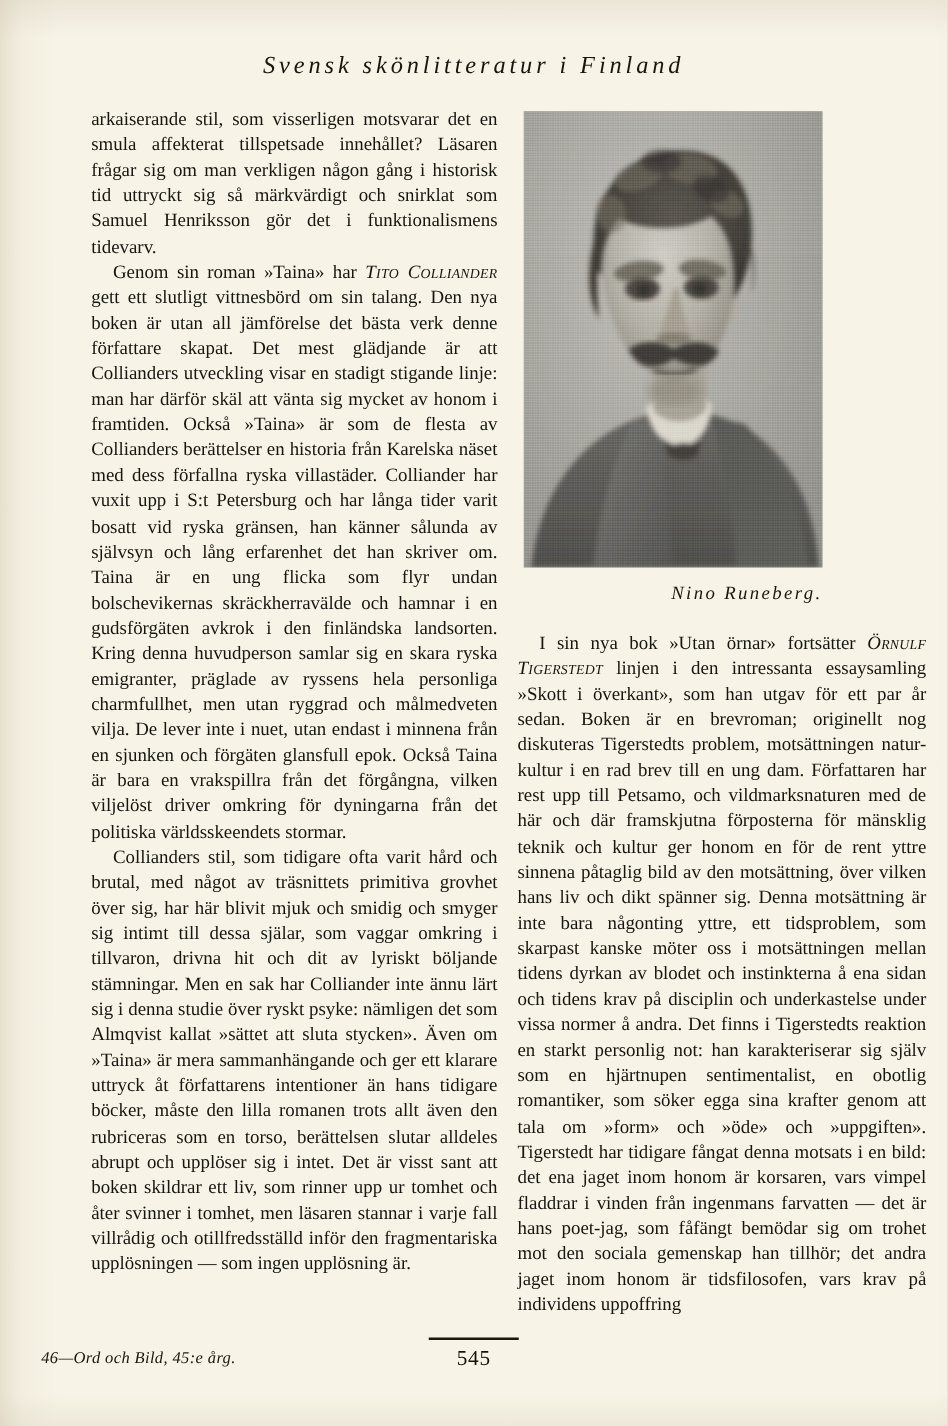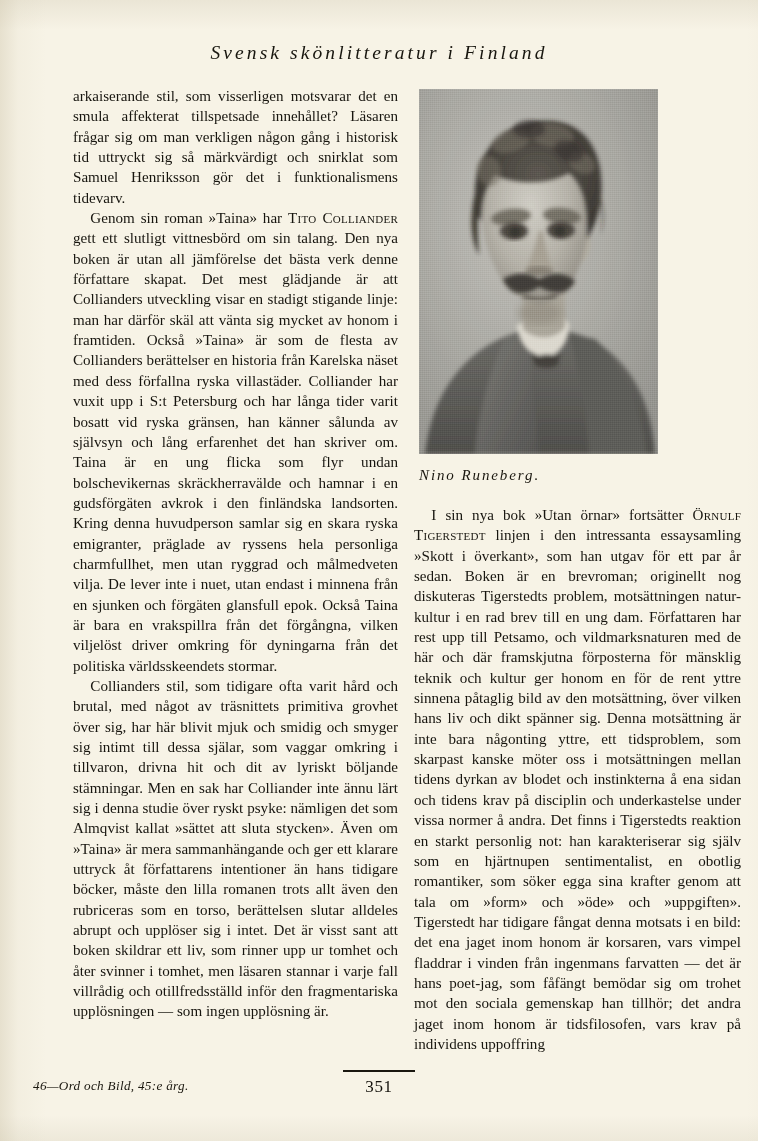--- a/index.html
+++ b/index.html
@@ -58,20 +58,21 @@
   .col-left  { left: 33px; margin-left: 40px; }
   .col-right { left: 414px; top: 505px; width: 327px; }
 
   .col p { margin: 0; }
   .col p + p { text-indent: 1.15em; }
   .col p.cont { text-indent: 0; }
 
   .sc {
     font-variant: small-caps;
     letter-spacing: 0.25px;
+    font-style: italic;
   }
 
   
   .figure {
     position: absolute;
     left: 419px;
     top: 89px;
   }
   .photo {
     position: relative;
@@ -87,21 +88,21 @@
     pointer-events: none;
     background-image:
       repeating-linear-gradient(0deg, rgba(255,255,255,0.055) 0 1px, rgba(0,0,0,0.055) 1px 2px),
       repeating-linear-gradient(90deg, rgba(255,255,255,0.045) 0 1px, rgba(0,0,0,0.045) 1px 2px);
     mix-blend-mode: overlay;
     opacity: .85;
   }
   .caption {
     width: 239px;
     margin-top: 13px;
-    text-align: left;
+    text-align: right;
     font-style: italic;
     font-size: 15px;
     letter-spacing: 1.9px;
     color: #1a170f;
   }
 
   
   .signature {
     position: absolute;
     left: 33px;
@@ -247,16 +248,16 @@
   </div>
 
   <div class="col col-right">
     <p class="cont" style="text-indent:1.15em">I sin nya bok »Utan örnar» fortsätter <span class="sc">Örnulf Tigerstedt</span> linjen i den intressanta essaysamling »Skott i överkant», som han utgav för ett par år sedan. Boken är en brevroman; originellt nog diskuteras Tigerstedts problem, motsättningen natur-kultur i en rad brev till en ung dam. Författaren har rest upp till Petsamo, och vildmarksnaturen med de här och där framskjutna förposterna för mänsklig teknik och kultur ger honom en för de rent yttre sinnena påtaglig bild av den motsättning, över vilken hans liv och dikt spänner sig. Denna motsättning är inte bara någonting yttre, ett tidsproblem, som skarpast kanske möter oss i motsättningen mellan tidens dyrkan av blodet och instinkterna å ena sidan och tidens krav på disciplin och underkastelse under vissa normer å andra. Det finns i Tigerstedts reaktion en starkt personlig not: han karakteriserar sig själv som en hjärtnupen sentimentalist, en obotlig romantiker, som söker egga sina krafter genom att tala om »form» och »öde» och »uppgiften». Tigerstedt har tidigare fångat denna motsats i en bild: det ena jaget inom honom är korsaren, vars vimpel fladdrar i vinden från ingenmans farvatten — det är hans poet-jag, som fåfängt bemödar sig om trohet mot den sociala gemenskap han tillhör; det andra jaget inom honom är tidsfilosofen, vars krav på individens uppoffring</p>
   </div>
 
   <div class="signature">46—Ord och Bild, 45:e årg.</div>
 
   <div class="folio">
     <div class="rule"></div>
-    <div class="num">351</div>
+    <div class="num">545</div>
   </div>
 
 </div>
 
 </body></html>

